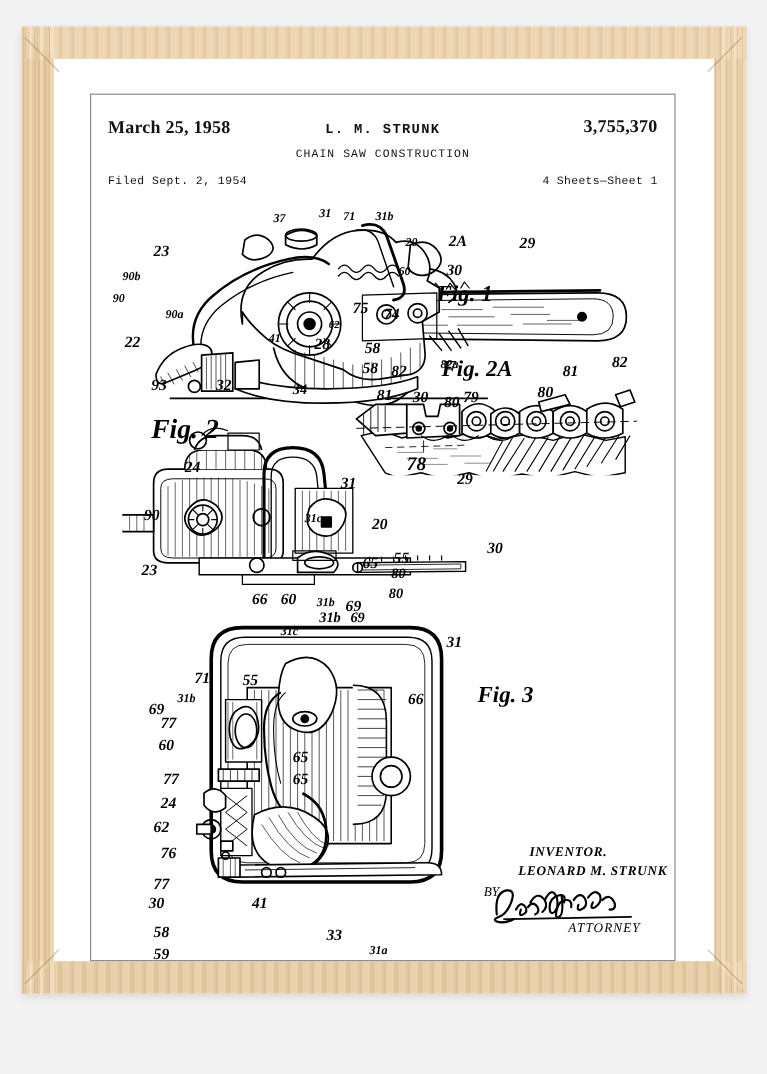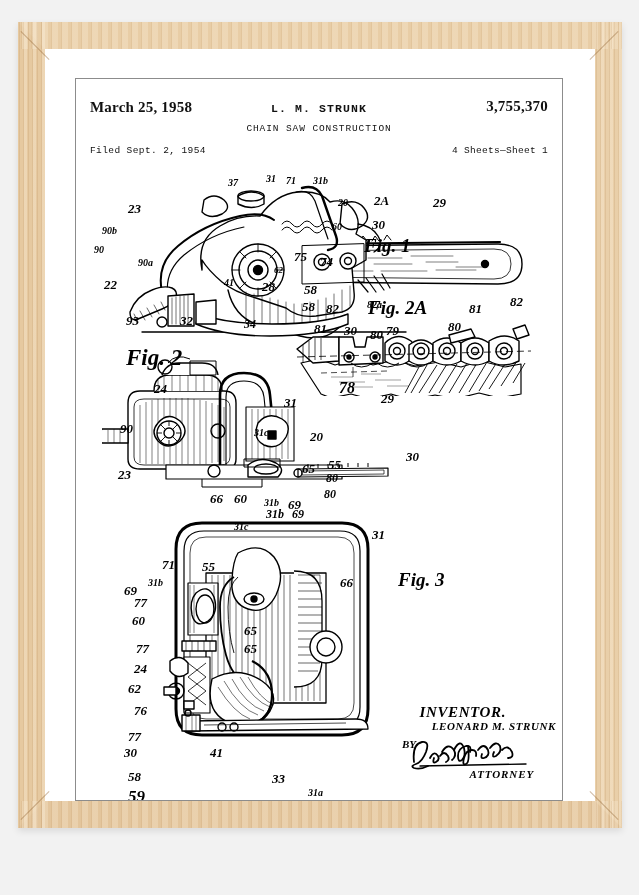--- a/index.html
+++ b/index.html
@@ -72,24 +72,24 @@
   .hdr .inv{position:absolute;left:0;right:0;top:23px;text-align:center;font-family:"Liberation Mono",monospace;font-weight:bold;font-size:11.5px;letter-spacing:1.1px;color:#111;}
   .hdr .num{position:absolute;right:14px;top:19px;font-weight:bold;font-size:15px;letter-spacing:.2px;color:#111;}
   .hdr .title{position:absolute;left:0;right:0;top:44px;text-align:center;font-family:"Liberation Mono",monospace;font-size:9.5px;letter-spacing:.9px;color:#111;}
   .hdr .filed{position:absolute;left:14px;top:66px;font-family:"Liberation Mono",monospace;font-size:9.5px;letter-spacing:.4px;color:#111;}
   .hdr .sheets{position:absolute;right:14px;top:66px;font-family:"Liberation Mono",monospace;font-size:9.5px;letter-spacing:.3px;color:#111;}
 
   .figlabel{position:absolute;font-family:"Liberation Serif",serif;font-style:italic;font-weight:bold;color:#000;white-space:nowrap;}
   .ref{position:absolute;font-family:"Liberation Serif",serif;font-style:italic;font-weight:bold;font-size:10px;color:#000;white-space:nowrap;}
 
   .sig{position:absolute;}
-  .sig .l1{position:absolute;right:58px;top:0;font-style:italic;font-weight:bold;font-size:15px;letter-spacing:.6px;}
+  .sig .l1{position:absolute;right:58px;top:0;font-style:italic;font-weight:bold;font-size:11px;letter-spacing:.6px;}
   .sig .l2{position:absolute;right:8px;top:16px;font-style:italic;font-weight:bold;font-size:11px;letter-spacing:.6px;}
-  .sig .by{position:absolute;right:148px;top:34px;font-style:italic;font-weight:bold;font-size:11px;}
-  .sig .l4{position:absolute;right:30px;top:64px;font-style:italic;font-weight:bold;font-size:11px;letter-spacing:.9px;}
+  .sig .by{position:absolute;right:148px;top:34px;font-style:italic;font-weight:normal;font-size:11px;}
+  .sig .l4{position:absolute;right:30px;top:64px;font-style:italic;font-weight:normal;font-size:11px;letter-spacing:.9px;}
   svg{display:block;}
 </style>
 </head>
 <body>
 
 <div id="stage">
 
   <div class="frame"></div>
   <div class="rail v lft"></div>
   <div class="rail v rgt"></div>
@@ -453,21 +453,21 @@
     <div class="ref" style="left:190px;top:428px;font-size:12px;">31b</div>
     <div class="ref" style="left:58px;top:516px;font-size:13px;">77</div>
     <div class="ref" style="left:56px;top:534px;font-size:13px;">60</div>
     <div class="ref" style="left:60px;top:562px;font-size:13px;">77</div>
     <div class="ref" style="left:58px;top:582px;font-size:13px;">24</div>
     <div class="ref" style="left:52px;top:602px;font-size:13px;">62</div>
     <div class="ref" style="left:58px;top:624px;font-size:13px;">76</div>
     <div class="ref" style="left:52px;top:650px;font-size:13px;">77</div>
     <div class="ref" style="left:48px;top:666px;font-size:13px;">30</div>
     <div class="ref" style="left:52px;top:690px;font-size:13px;">58</div>
-    <div class="ref" style="left:52px;top:708px;font-size:17px;">59</div>
+    <div class="ref" style="left:52px;top:708px;font-size:13px;">59</div>
 
     <div class="ref" style="left:134px;top:666px;font-size:13px;">41</div>
     <div class="ref" style="left:196px;top:692px;font-size:13px;">33</div>
     <div class="ref" style="left:232px;top:708px;">31a</div>
     <div class="ref" style="left:264px;top:496px;font-size:13px;">66</div>
     <div class="ref" style="left:168px;top:544px;font-size:13px;">65</div>
     <div class="ref" style="left:168px;top:562px;font-size:13px;">65</div>
 
     <div class="sig" style="left:0;top:625px;width:488px;height:95px;">
       <div class="l1">INVENTOR.</div>

